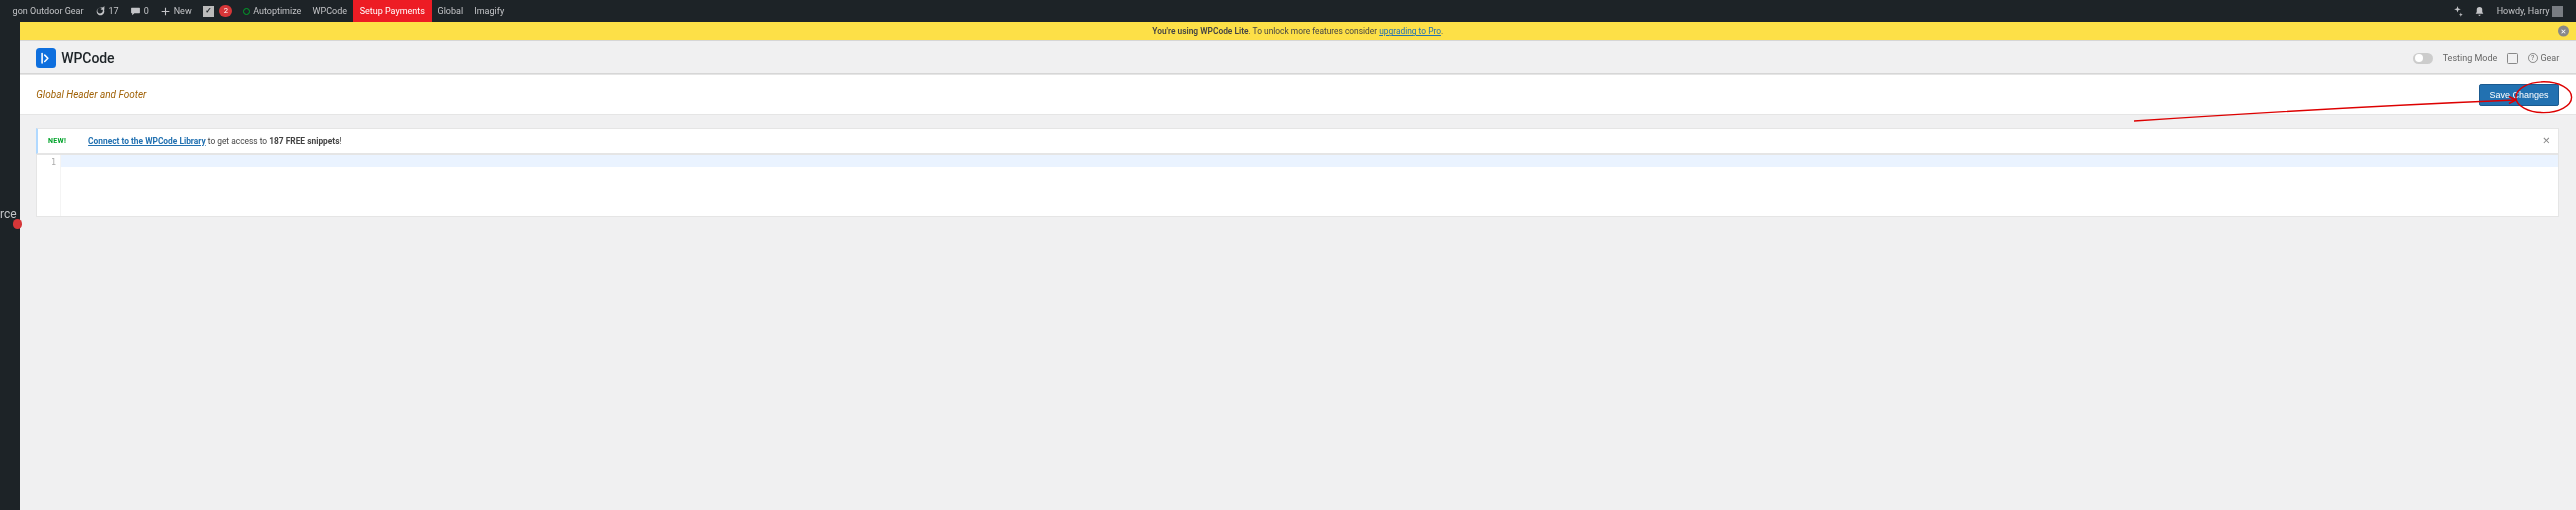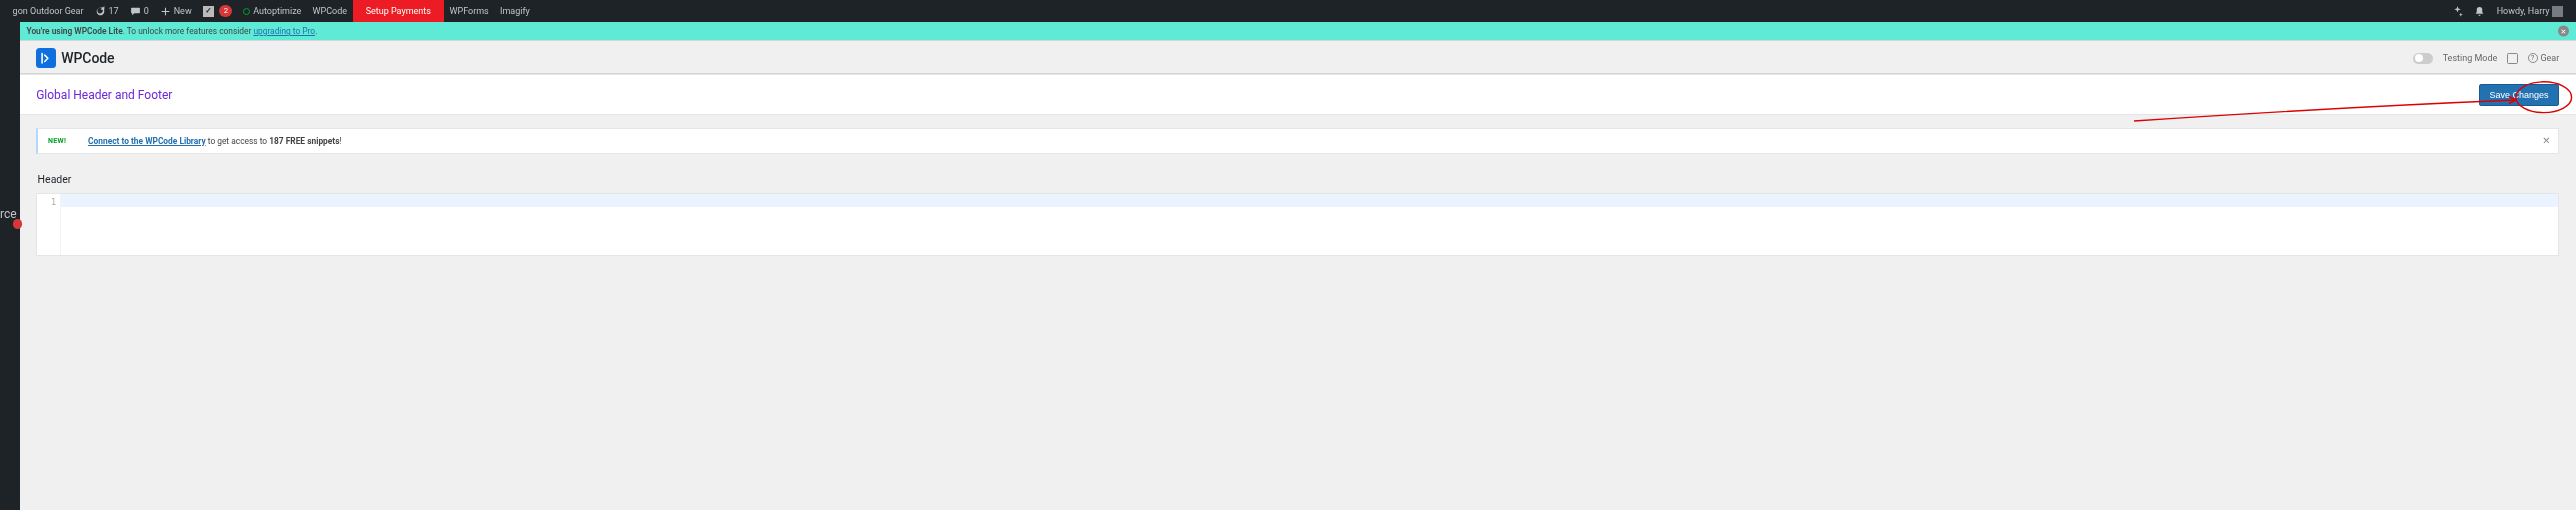--- a/index.html
+++ b/index.html
@@ -5,57 +5,57 @@
   * { box-sizing: border-box; margin: 0; padding: 0; }
   html, body { width: 100%; height: 100%; font-family: -apple-system, BlinkMacSystemFont, "Segoe UI", Roboto, Arial, sans-serif; background: #f0f0f1; color: #1d2327; overflow: hidden; }
   body { display: flex; flex-direction: column; }
 
   
   .wp-adminbar { background: #1d2327; height: 22px; display: flex; align-items: center; justify-content: space-between; padding: 0 7px; color: #c3c4c7; font-size: 9px; }
   .wp-adminbar-left, .wp-adminbar-right { display: flex; align-items: center; height: 100%; }
   .ab-item { display: flex; align-items: center; height: 100%; padding: 0 5.6px; color: #c3c4c7; text-decoration: none; cursor: pointer; gap: 2.8px; white-space: nowrap; }
   .ab-icon { display: inline-flex; align-items: center; justify-content: center; font-size: 11px; line-height: 1; }
   .ab-icon svg { width: 11px; height: 11px; fill: currentColor; }
-  .setup-payments { background: #ed1c24; color: #fff; padding: 0 13px; height: 100%; display: flex; align-items: center; }
+  .setup-payments { background: #ed1c24; color: #fff; padding: 0 7px; height: 100%; display: flex; align-items: center; }
   .badge-red { background: #d63638; color: #fff; border-radius: 6.3px; font-size: 7.7px; padding: 0.7px 4.2px; margin-left: 2.8px; line-height: 1.4; }
   .ab-avatar { width: 11px; height: 11px; background: #787c82; display: inline-block; }
   .green-dot { width: 7px; height: 7px; border: 1.4px solid #00a32a; border-radius: 50%; display: inline-block; }
   .wp-site-name { font-weight: 400; }
 
   
   .wp-admin-body { flex: 1; display: flex; min-height: 0; }
   .wp-left-sidebar { width: 19.5px; background: #1d2327; color: #c3c4c7; font-size: 9px; position: relative; }
   .wp-left-sidebar .cut-label { position: absolute; right: 2.8px; top: 185px; font-size: 12px; color: #c3c4c7; }
   .wp-left-sidebar .red-bubble { position: absolute; right: -2.8px; top: 197px; width: 9.8px; height: 9.8px; background: #d63638; border-radius: 50%; }
 
   
   .wp-content { flex: 1; background: #f0f0f1; display: flex; flex-direction: column; min-width: 0; }
 
   
-  .lite-banner { background: #5eead4; border-bottom: 0.7px solid #d6d6d6; padding: 4.2px 7px; position: relative; display: flex; align-items: center; font-size: 8.4px; color: #444; }
+  .lite-banner { background: #fde047; border-bottom: 0.7px solid #d6d6d6; padding: 4.2px 7px; position: relative; display: flex; align-items: center; justify-content: center; font-size: 8.4px; color: #444; }
   .lite-banner a { color: #2271b1; text-decoration: underline; }
   .lite-banner b { font-weight: 600; }
   .lite-banner .dismiss-x { position: absolute; right: 7px; top: 50%; transform: translateY(-50%); width: 11px; height: 11px; border-radius: 50%; background: #888; color: #fff; font-size: 7px; display: flex; align-items: center; justify-content: center; cursor: pointer; }
 
   
   .wpcode-header { background: #f0f0f1; padding: 7px 16.7px 5.6px 16.7px; display: flex; align-items: center; justify-content: space-between; border-bottom: 0.7px solid #d6d6d6; }
   .wpcode-brand { display: flex; align-items: center; gap: 5.6px; }
   .wpcode-logo { width: 19.5px; height: 19.5px; background: #0e6fde; border-radius: 3.5px; display: flex; align-items: center; justify-content: center; }
   .wpcode-logo svg { width: 12.6px; height: 12.6px; }
   .wpcode-brand-text { font-size: 14px; font-weight: 500; color: #1d2327; letter-spacing: -0.1px; }
   .wpcode-header-right { display: flex; align-items: center; gap: 9.8px; color: #666; font-size: 9px; }
   .wpcode-toggle { width: 19.5px; height: 11px; background: #ccc; border-radius: 5.6px; position: relative; cursor: pointer; }
   .wpcode-toggle .knob { position: absolute; top: 1.4px; left: 1.4px; width: 8.4px; height: 8.4px; background: #fff; border-radius: 50%; }
   .sq-icon { width: 11px; height: 11px; border: 1.4px solid #888; border-radius: 1.4px; display: inline-block; }
   .help-link { display: flex; align-items: center; gap: 2.8px; cursor: pointer; }
   .help-link .q { width: 9.8px; height: 9.8px; border: 1px solid #888; border-radius: 50%; display: flex; align-items: center; justify-content: center; font-size: 7px; color: #666; }
 
   
   .page-titlebar { background: #fff; border-top: 0.7px solid #e5e5e5; border-bottom: 0.7px solid #e5e5e5; padding: 8.4px 16.7px; display: flex; align-items: center; justify-content: space-between; position: relative; }
-  .page-title { font-size: 12px; font-weight: 400; color: #6d28d9; }
+  .page-title { font-size: 10px; font-weight: 400; color: #a16207; font-style: italic; }
   .save-btn { background: #2271b1; color: #fff; border: 0.7px solid #1a5a90; border-radius: 2.1px; padding: 4.9px 9.8px; font-size: 9px; cursor: pointer; }
 
   
   .callout-svg { position: absolute; right: 2.8px; bottom: -14px; width: 439px; height: 56px; pointer-events: none; }
   .callout-svg ellipse { fill: none; stroke: #d00; stroke-width: 2; }
   .callout-svg path { fill: none; stroke: #d00; stroke-width: 2; }
 
   
   .content-pad { padding: 12.6px 16.7px; }
 
@@ -114,21 +114,21 @@
       <span class="green-dot"></span>
       <span>Autoptimize</span>
     </a>
     <a class="ab-item">
       <span>WPCode</span>
     </a>
     <a class="ab-item setup-payments">
       <span>Setup Payments</span>
     </a>
     <a class="ab-item">
-      <span>WPForms</span>
+      <span>Global</span>
     </a>
     <a class="ab-item">
       <span>Imagify</span>
     </a>
   </div>
   <div class="wp-adminbar-right">
     <a class="ab-item">
       <span class="ab-icon">
         <svg viewBox="0 0 20 20">
             <path d="M10 0l1.5 4.5L16 6l-4.5 1.5L10 12 8.5 7.5 4 6l4.5-1.5zM16 12l.9 2.6L19.5 16l-2.6.9L16 19.5l-.9-2.6L12.5 16l2.6-.9z"></path>
@@ -206,21 +206,20 @@
       <div class="connect-notice">
         <span class="new-tag">NEW!</span>
         <span>
           <a href="#">Connect to the WPCode Library</a><span> to get access to </span><b>187 FREE snippets</b><span>!</span>
         </span>
         <span class="dismiss-x2">
           <span>✕</span>
         </span>
       </div>
 
-      <h2 class="section-title">Header</h2>
       <div class="code-editor">
         <div class="gutter">
           <div>1</div>
         </div>
         <div class="code-area">
           <div class="code-line hl"></div>
         </div>
       </div>
 
     </div>

